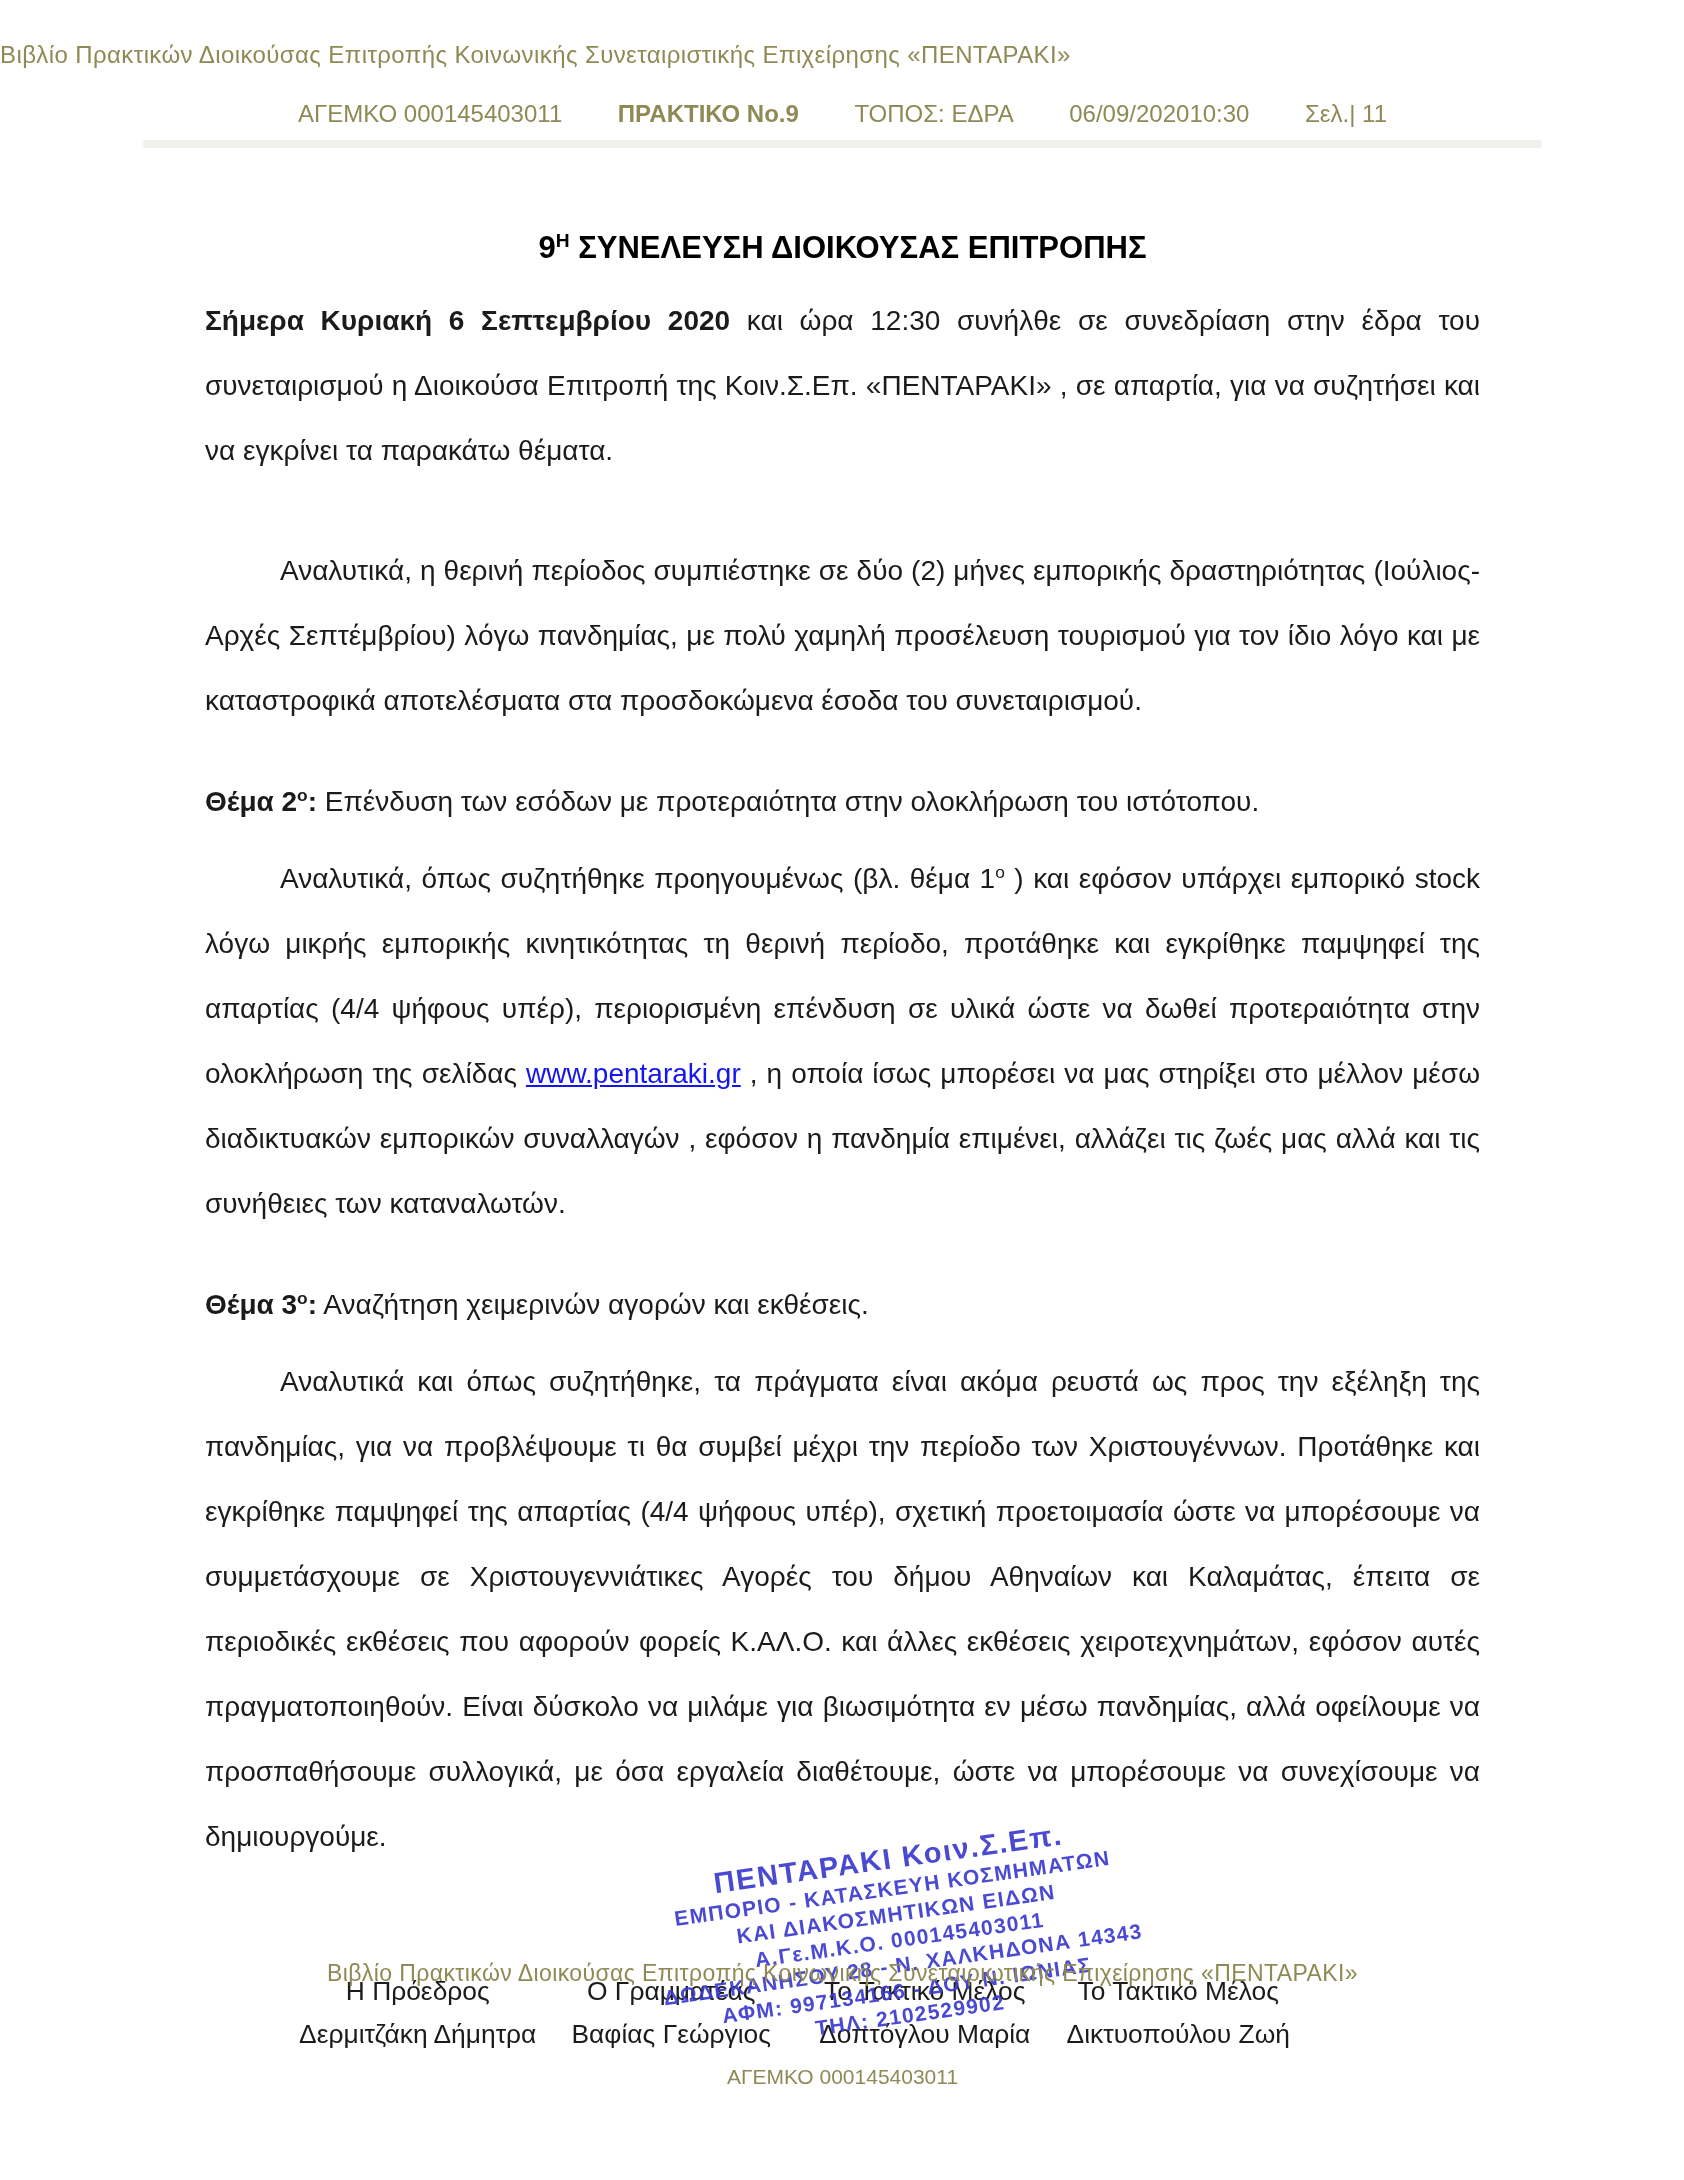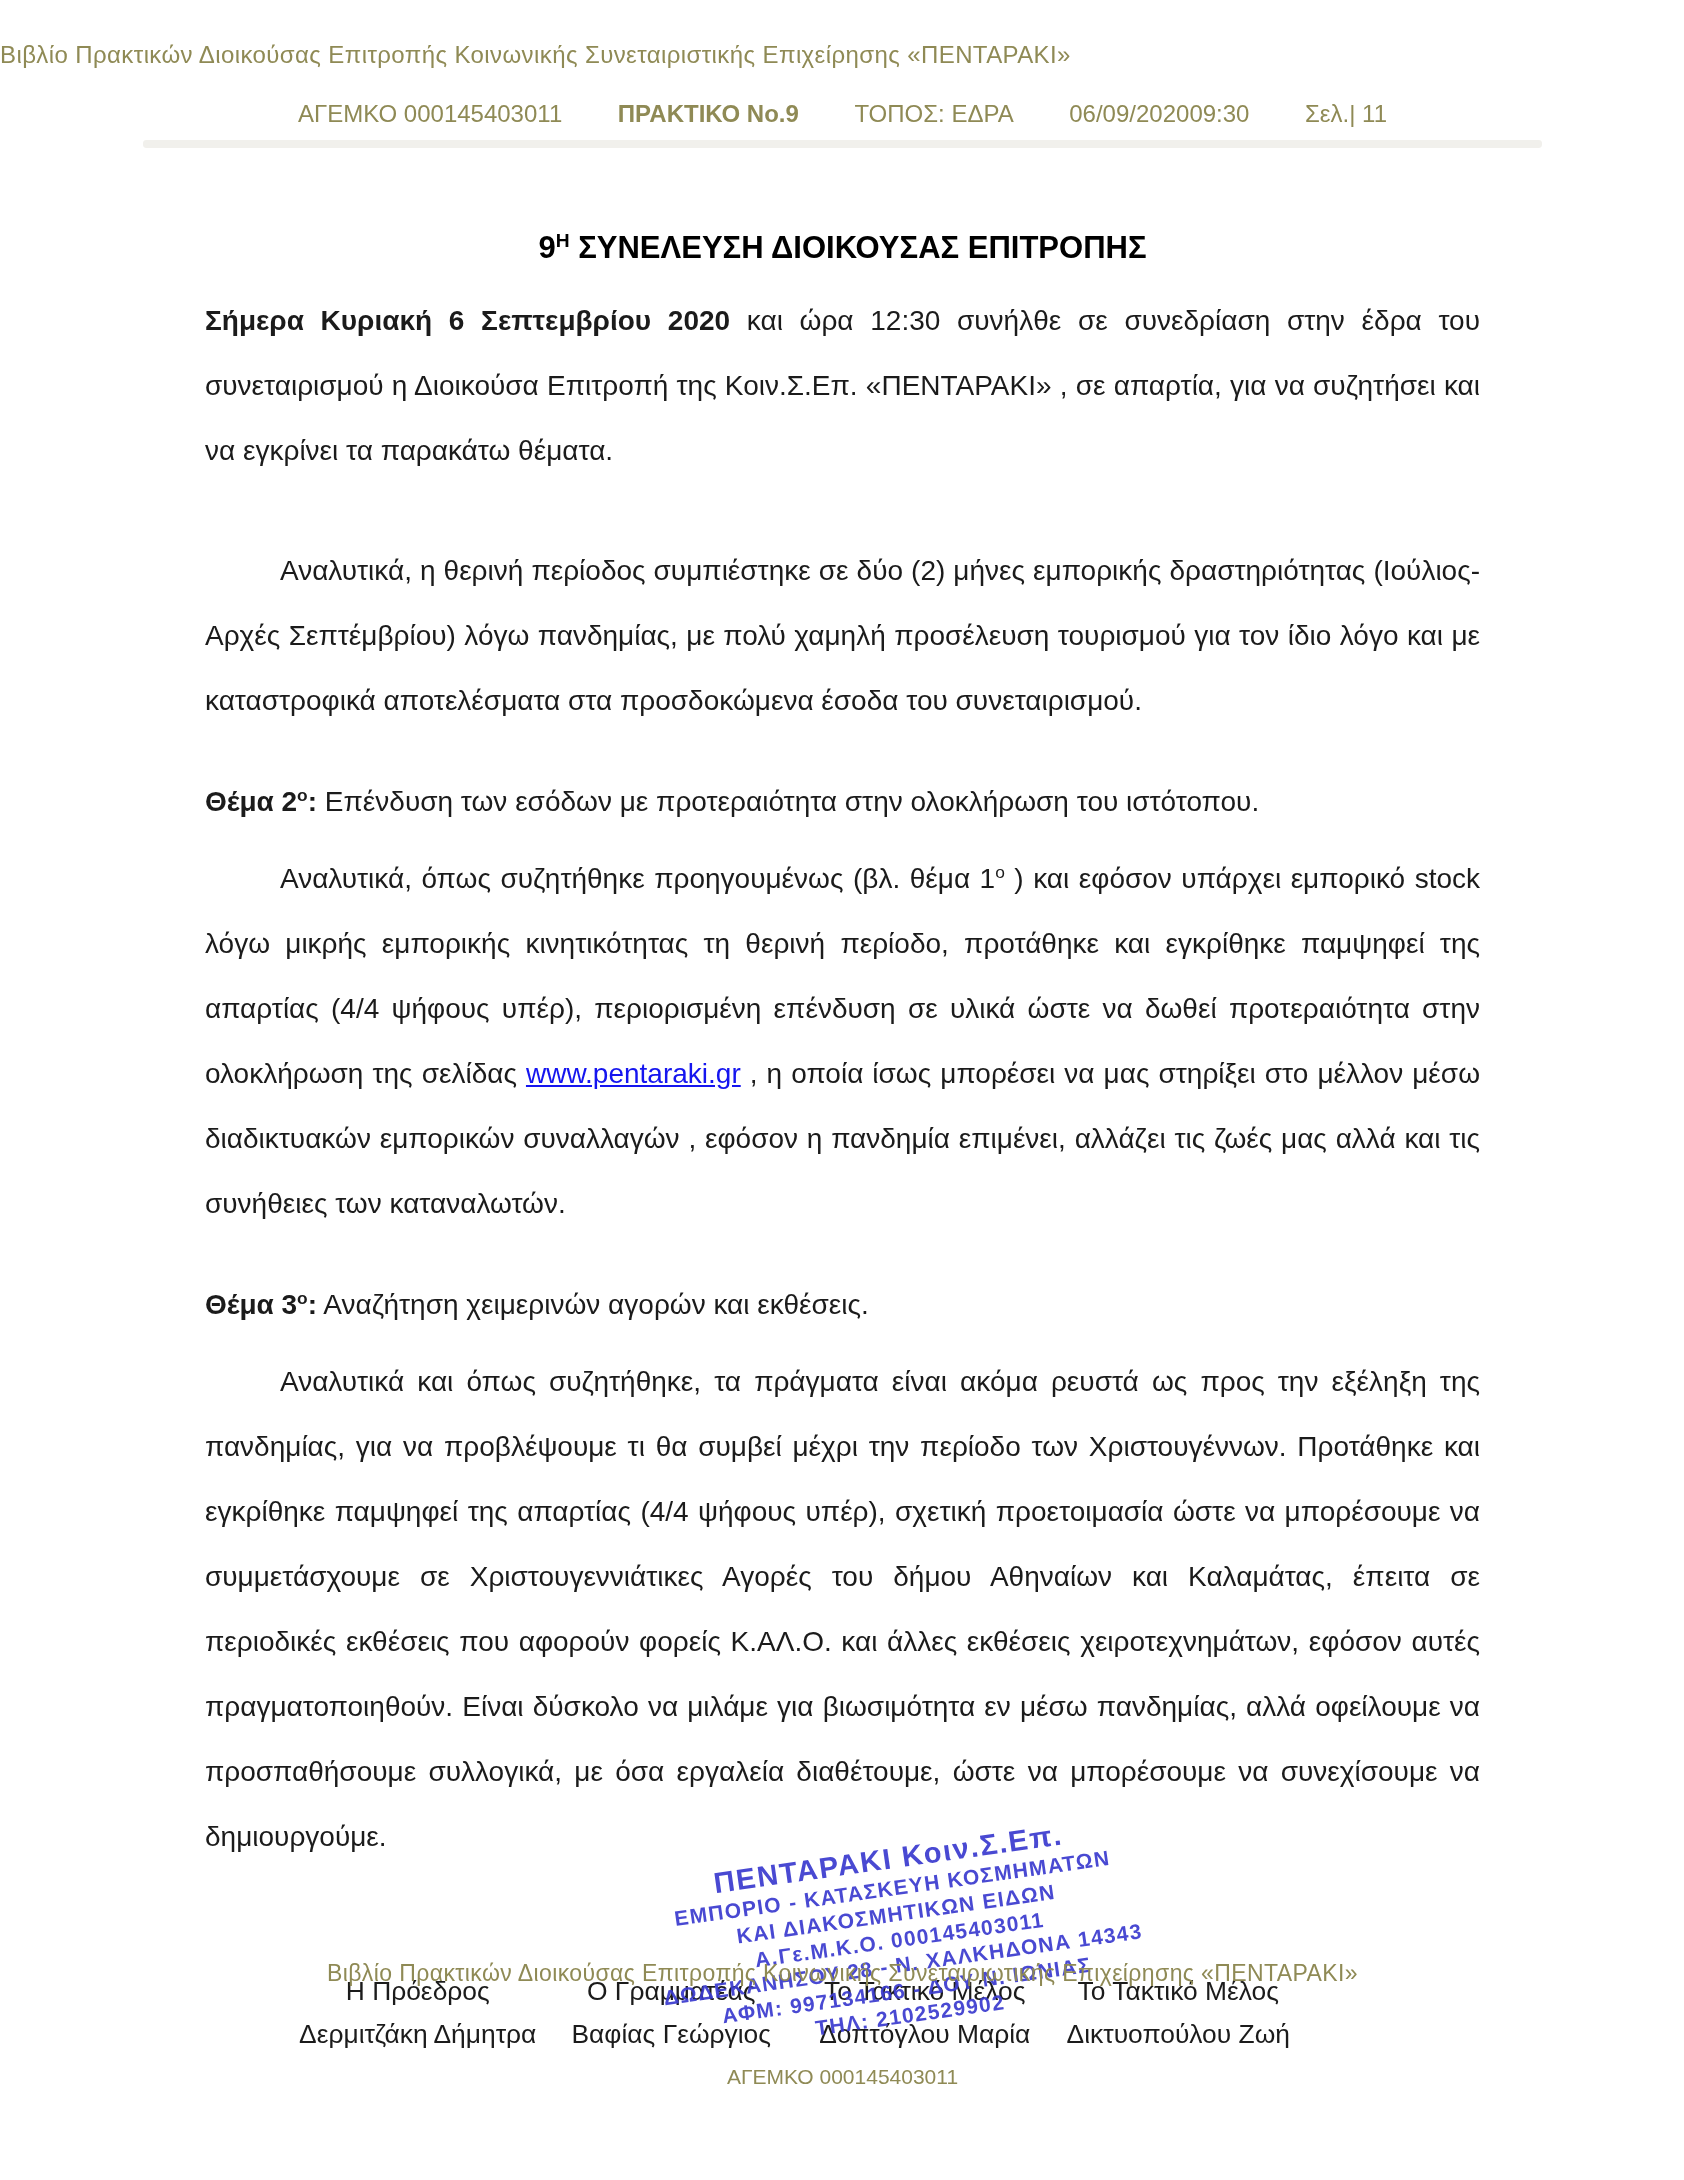--- a/index.html
+++ b/index.html
@@ -129,21 +129,21 @@
 <body>
 
 <header>
   <div class="hdr-line1">Βιβλίο Πρακτικών Διοικούσας Επιτροπής  Κοινωνικής Συνεταιριστικής Επιχείρησης  «ΠΕΝΤΑΡΑΚΙ»</div>
   <div class="hdr-line2">
     <span>ΑΓΕΜΚΟ 000145403011</span>
     <span class="bold">ΠΡΑΚΤΙΚΟ Νο.9</span>
     <span>ΤΟΠΟΣ: ΕΔΡΑ</span>
     <span class="hdr-datetime">
       <span>06/09/2020</span>
-      <span>09:30</span>
+      <span>10:30</span>
     </span>
     <span>Σελ.| 11</span>
   </div>
   <div class="rule"></div>
 </header>
 
 <main class="content">
 
   <h1 class="doc-title"><span>9</span><sup>Η</sup><span> ΣΥΝΕΛΕΥΣΗ ΔΙΟΙΚΟΥΣΑΣ ΕΠΙΤΡΟΠΗΣ</span></h1>
 

